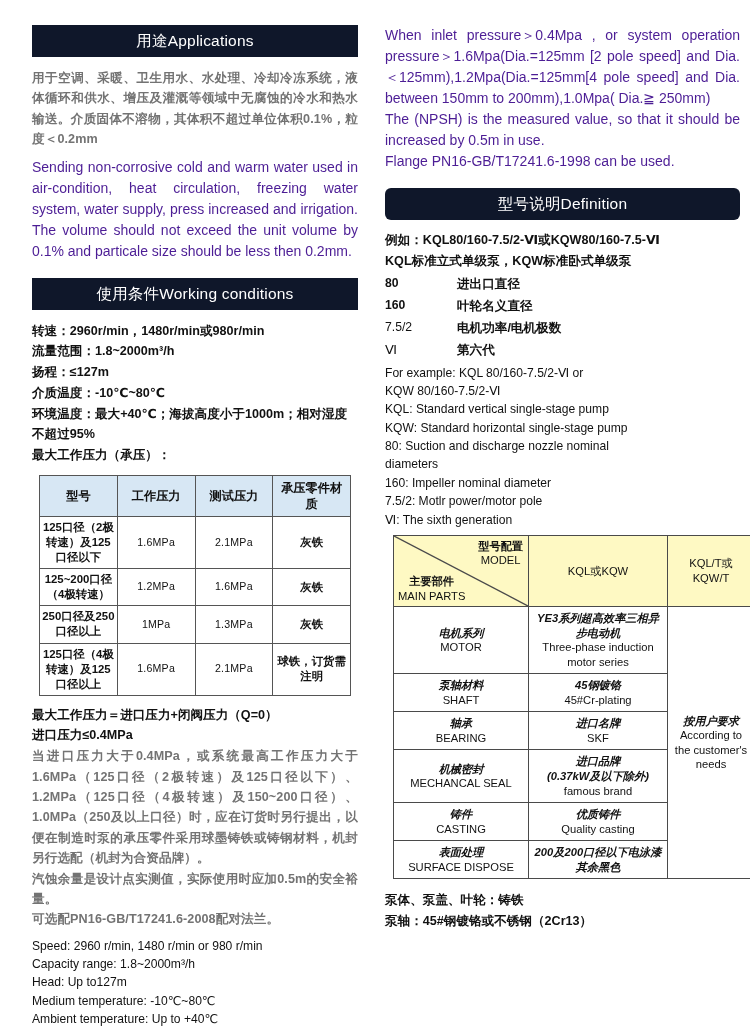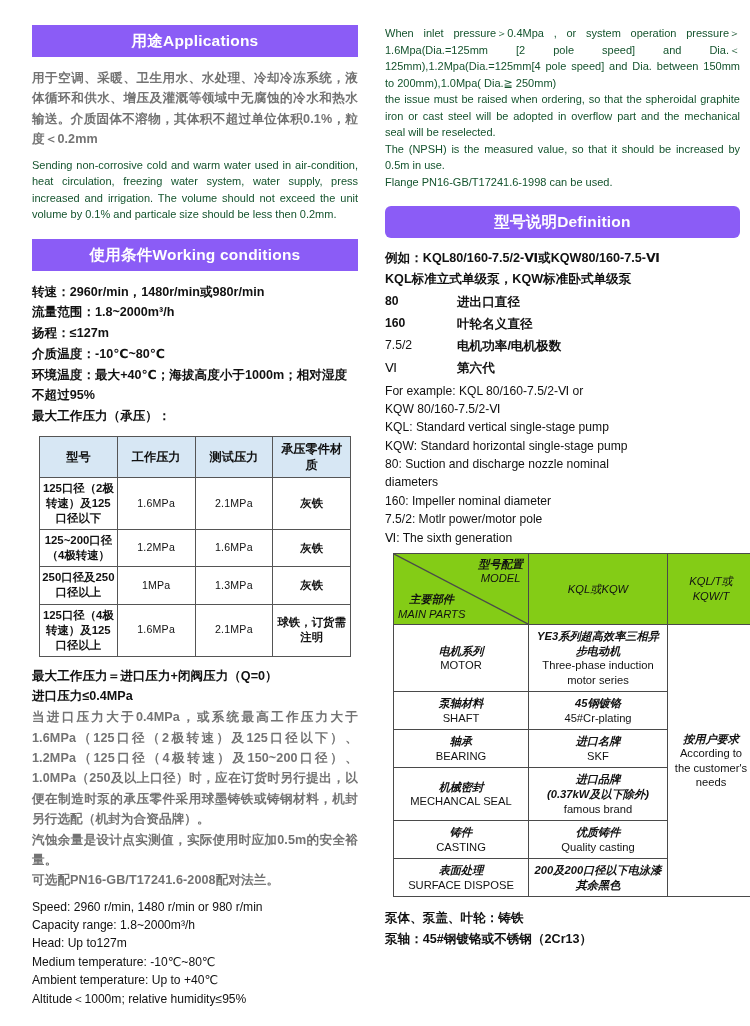--- a/index.html
+++ b/index.html
@@ -31,25 +31,25 @@
     padding-right: 17px;
   }
   .col-right {
     width: 375px;
     padding-left: 10px;
     padding-right: 10px;
   }
 
   
   .bar {
-    background: #8b5cf6;
+    background: #0f172a;
     color: #ffffff;
     text-align: center;
     font-size: 15.5px;
-    font-weight: bold;
+    font-weight: normal;
     padding: 7px 0 8px 0;
     letter-spacing: 0.2px;
     line-height: 1.1;
   }
   .bar-left { margin-bottom: 11px; }
   .bar-right { margin-bottom: 10px; border-radius: 6px; }
 
   
   .cn {
     font-size: 12.6px;
@@ -62,24 +62,24 @@
   }
   .cn-list {
     font-size: 12.6px;
     font-weight: bold;
     line-height: 1.65;
     color: #111;
   }
   .cn-list div { white-space: nowrap; }
   .cn-list div.wrap { white-space: normal; }
   .en {
-    font-size: 11px;
+    font-size: 14px;
     line-height: 1.5;
     text-align: justify;
-    color: #14532d;
+    color: #4c1d95;
   }
   .en-list {
     font-size: 12.1px;
     line-height: 1.52;
     color: #111;
   }
   .gap-s { height: 7px; }
   .gap-m { height: 11px; }
   .gap-l { height: 16px; }
 
@@ -128,22 +128,21 @@
   table.mtable td {
     border: 1px solid #4a4a4a;
     text-align: center;
     vertical-align: middle;
     font-size: 11.2px;
     line-height: 1.3;
     padding: 4px 3px;
     color: #111;
   }
   table.mtable td.hd {
-    background: #84cc16;
-    font-style: italic;
+    background: #fef9c3;
   }
   td.diagonal {
     position: relative;
     height: 62px;
     padding: 0;
     overflow: hidden;
   }
   td.diagonal .dline {
     position: absolute;
     left: 0; top: 0;
@@ -252,21 +251,20 @@
       <div>Ambient  temperature: Up to +40℃</div>
       <div>Altitude＜1000m; relative humidity≤95%</div>
 
     </div>
 
   </div>
 
   <div class="col col-right">
 
     <div class="en">When inlet pressure＞0.4Mpa , or system operation pressure＞1.6Mpa(Dia.=125mm [2 pole speed] and Dia.＜125mm),1.2Mpa(Dia.=125mm[4 pole speed] and Dia. between 150mm to 200mm),1.0Mpa( Dia.≧ 250mm)</div>
-    <div class="en">the issue must be raised when ordering, so that the spheroidal graphite iron or cast steel will be adopted in overflow part and the mechanical seal will be reselected.</div>
     <div class="en">The (NPSH) is the measured value, so that it should be increased by 0.5m in use.</div>
     <div class="en">Flange PN16-GB/T17241.6-1998 can be used.</div>
 
     <div class="gap-l"></div>
 
     <div class="bar bar-right">型号说明Definition</div>
 
     <div class="cn-list">
       <div>例如：KQL80/160-7.5/2-Ⅵ或KQW80/160-7.5-Ⅵ</div>
       <div>KQL标准立式单级泵，KQW标准卧式单级泵</div>

